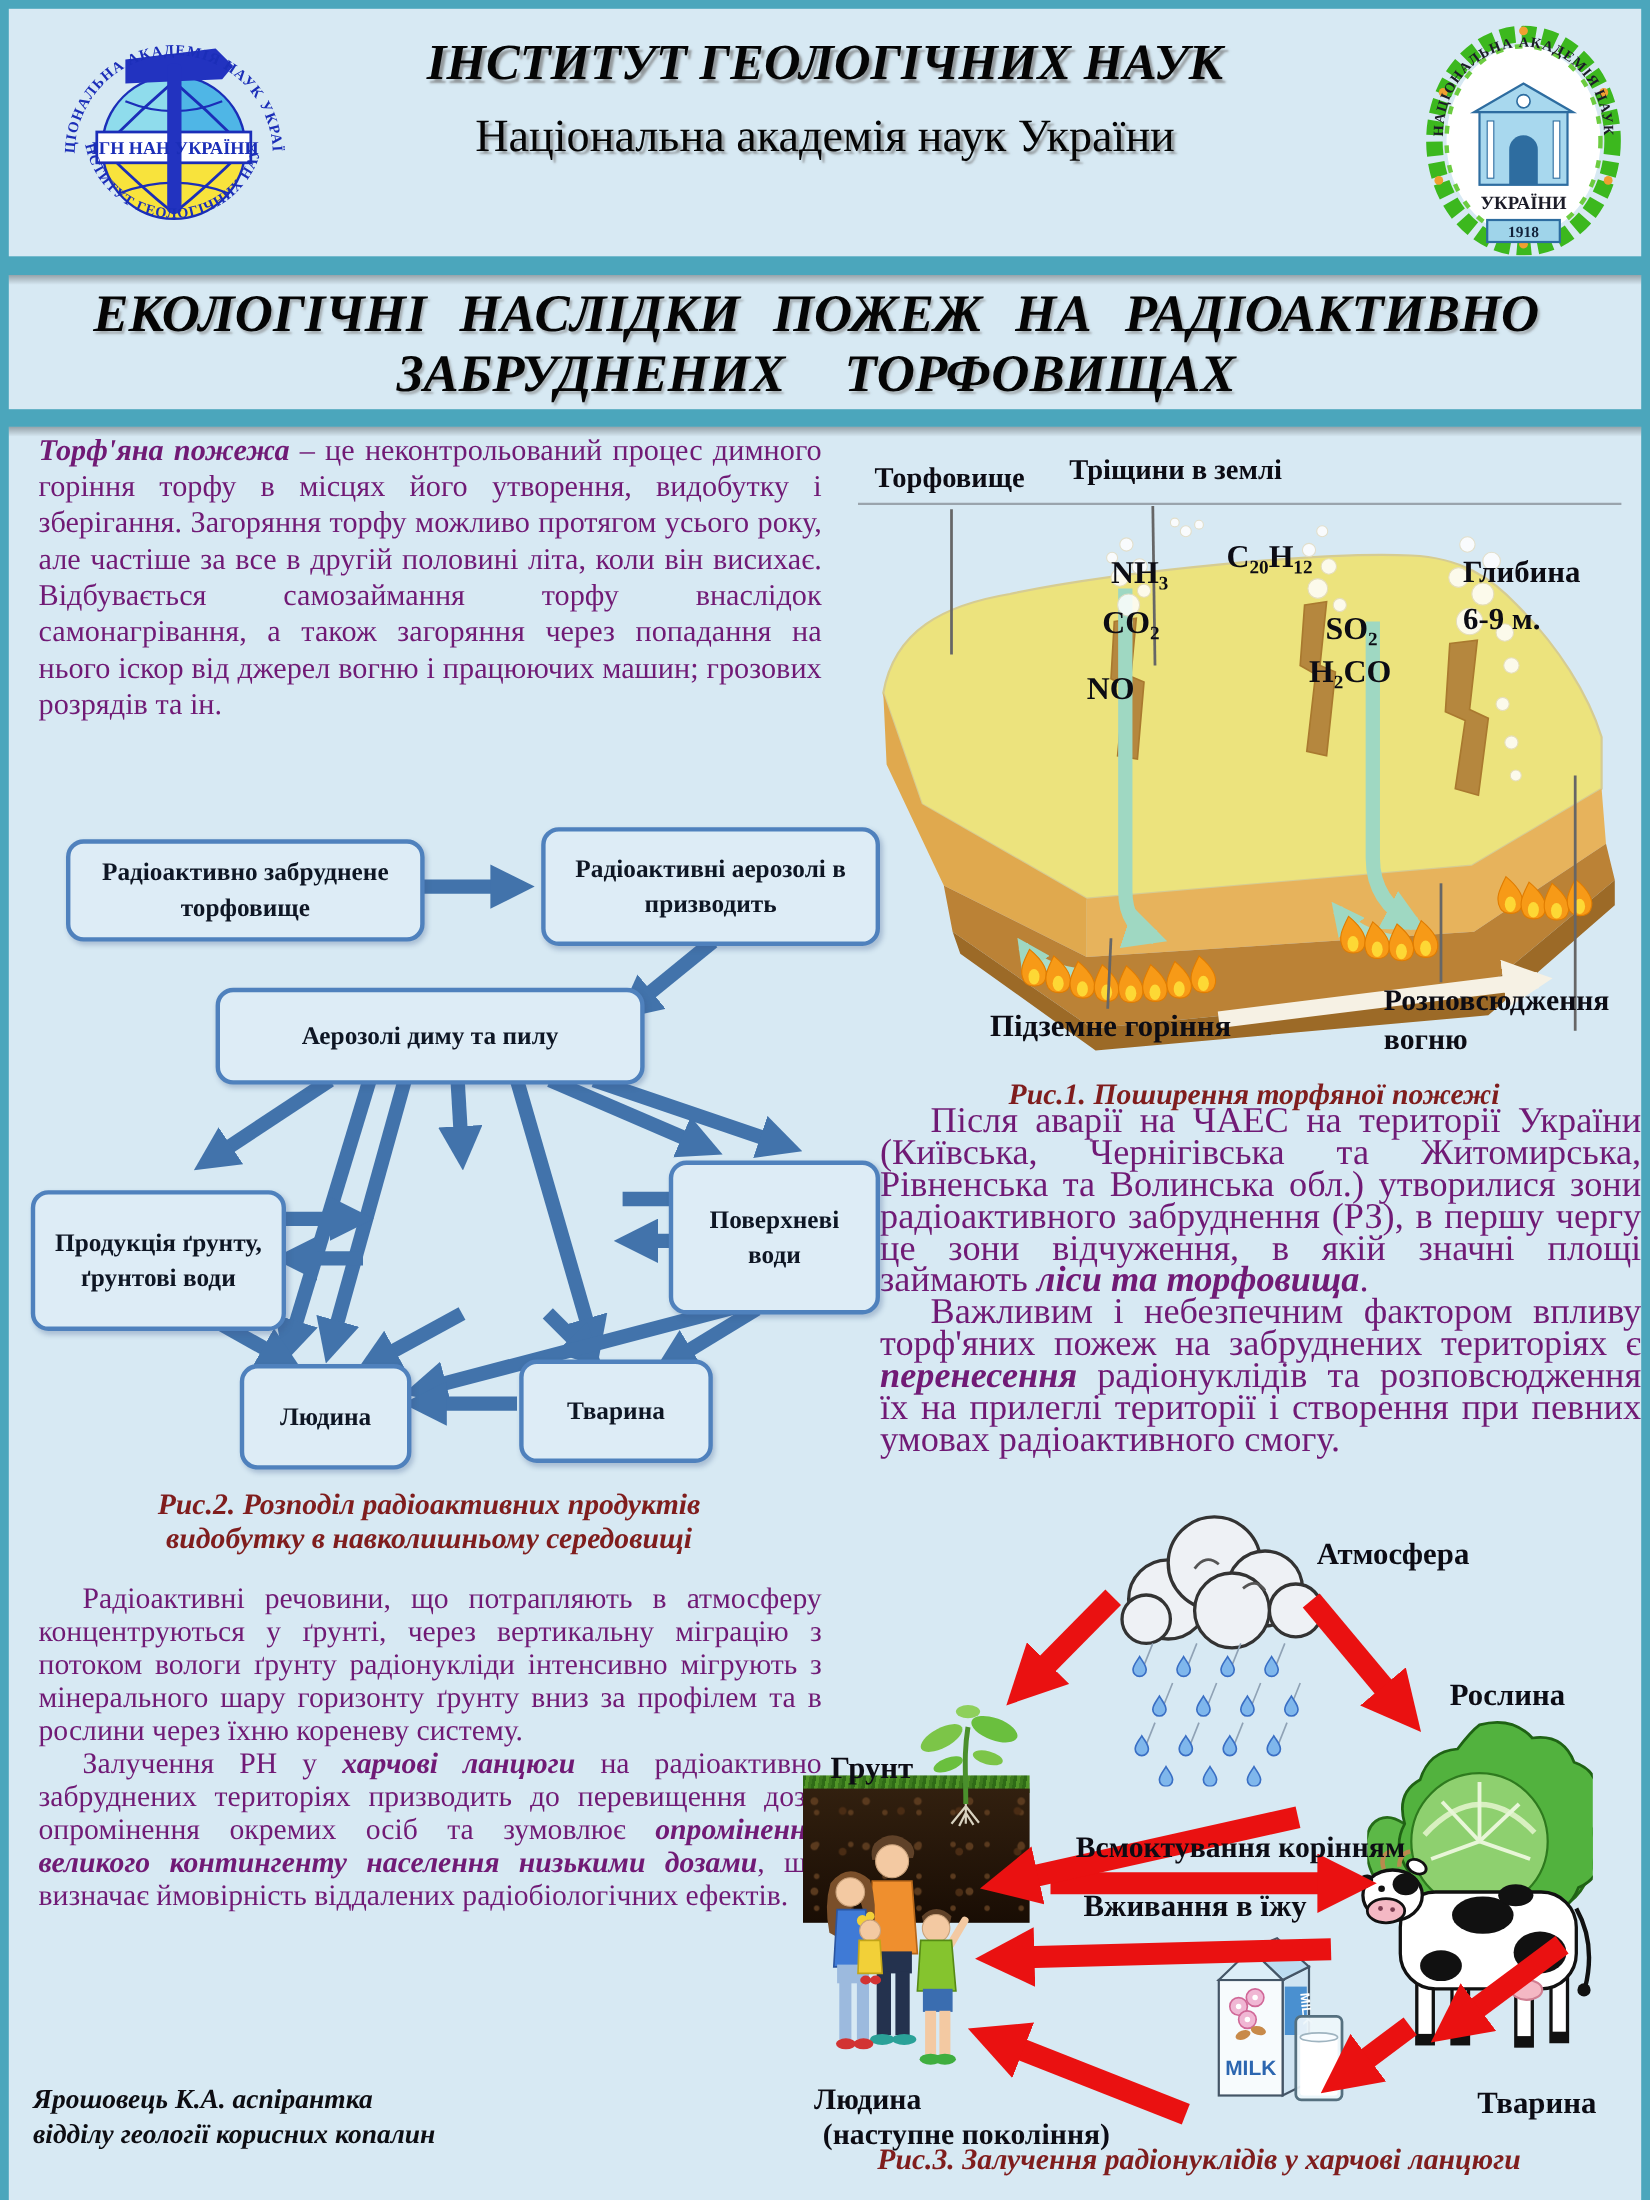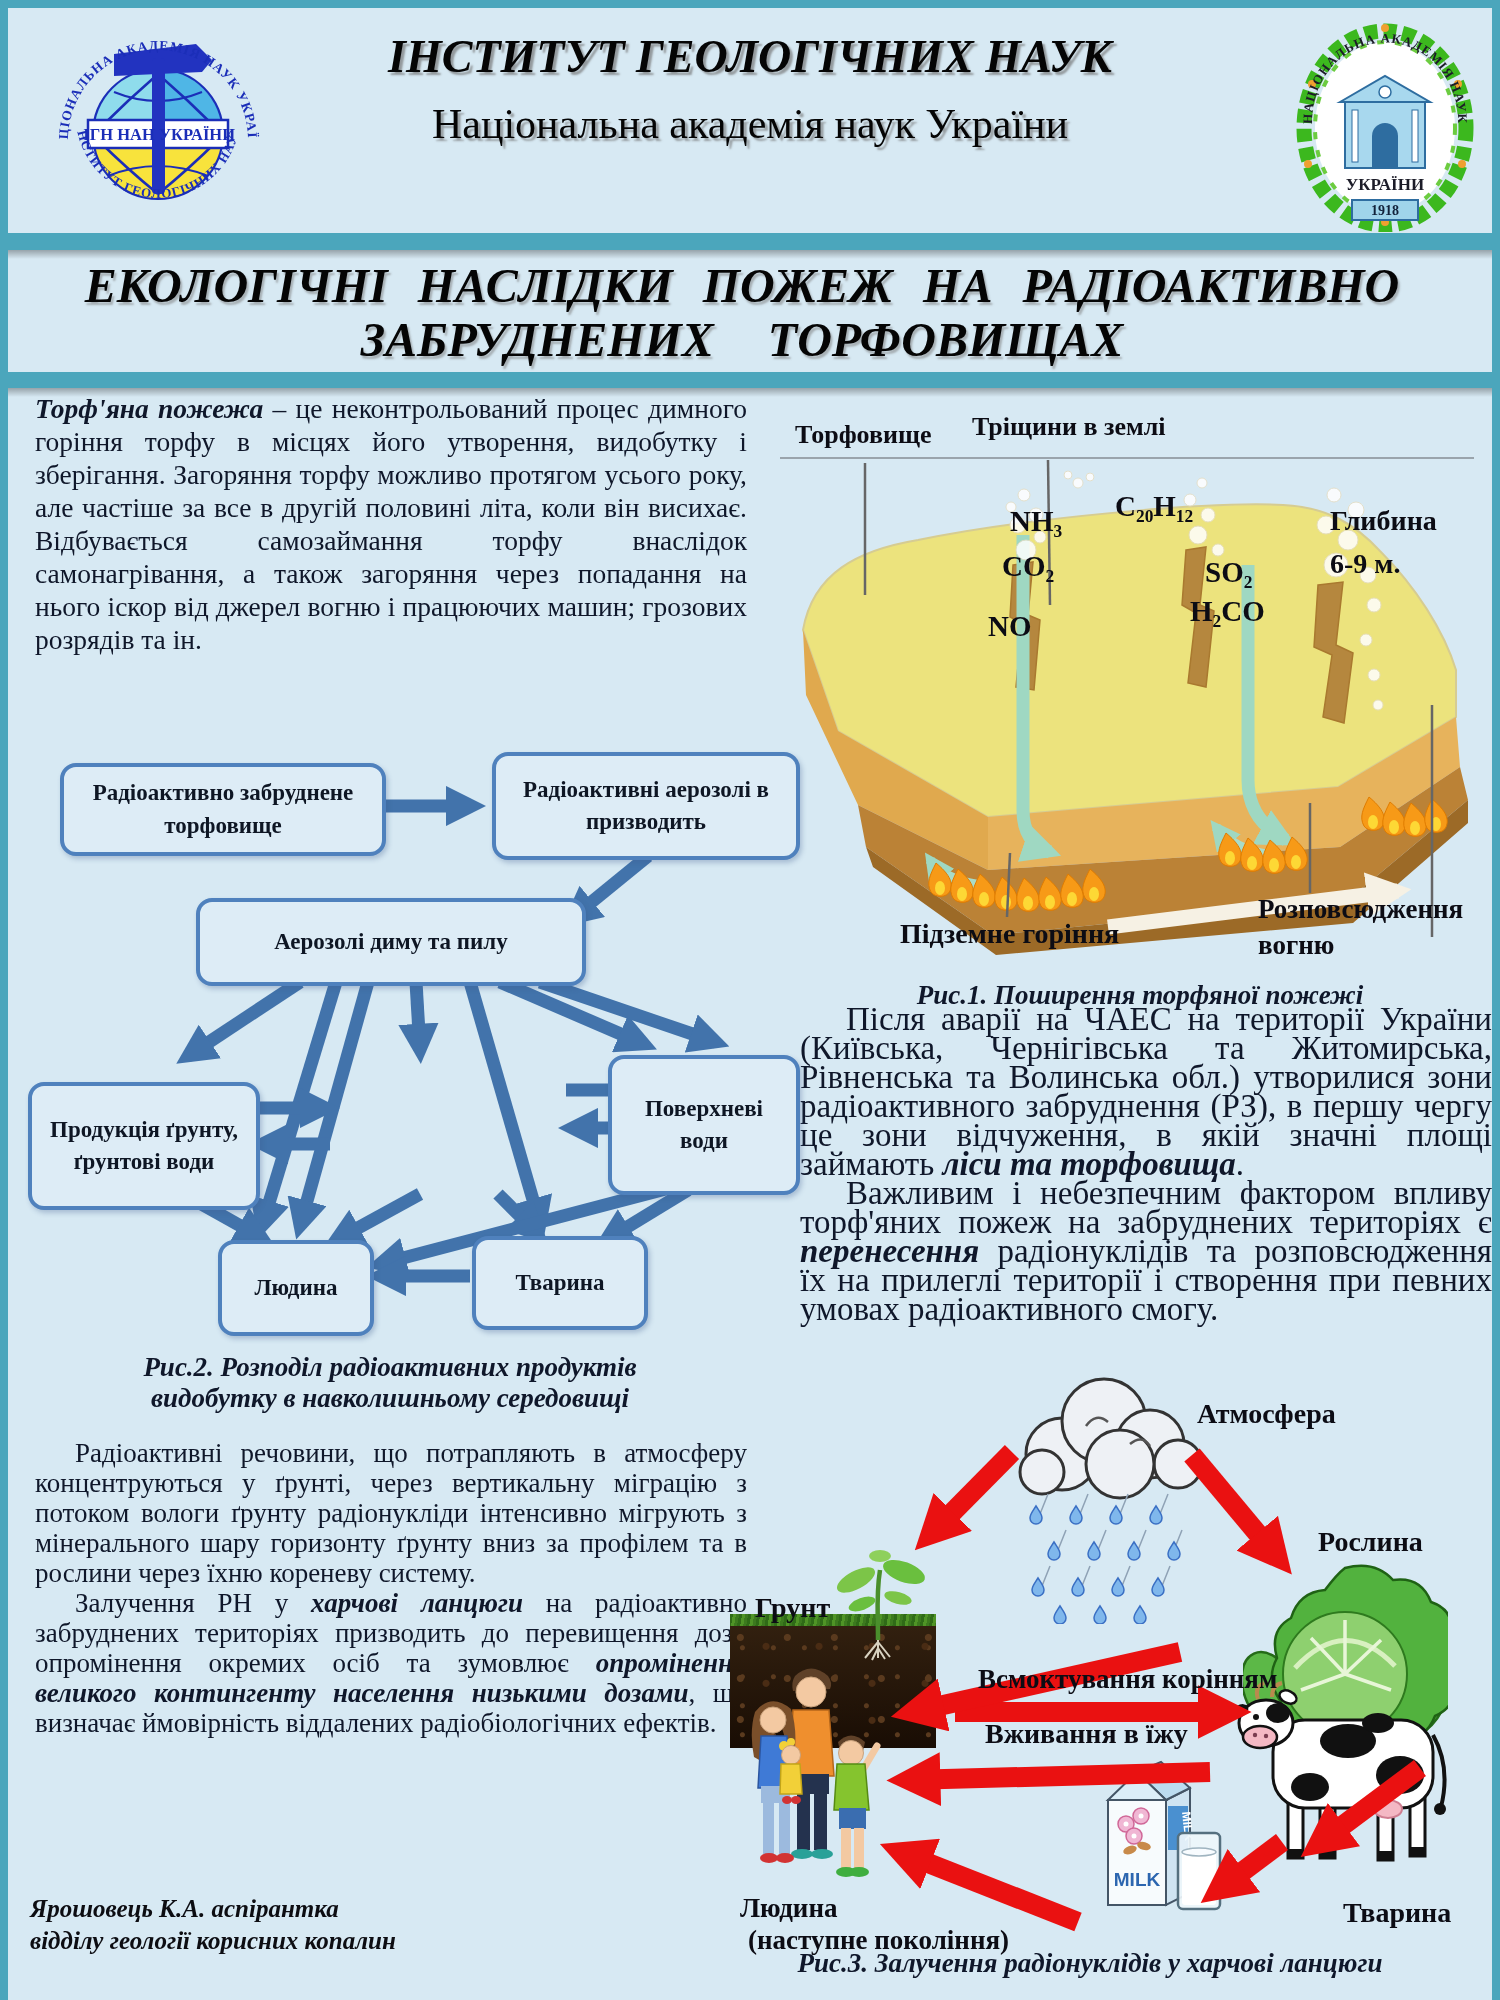--- a/index.html
+++ b/index.html
@@ -13,27 +13,27 @@
     background:linear-gradient(rgba(0,0,0,.30),rgba(0,0,0,0));z-index:1;}
   .htitle{position:absolute;left:280px;top:30px;width:940px;text-align:center;
     font-size:46px;font-weight:bold;font-style:italic;color:#050505;
     text-shadow:3px 3px 2px rgba(110,110,110,.65);white-space:nowrap;z-index:3;}
   .hsub{position:absolute;left:280px;top:100px;width:940px;text-align:center;
     font-size:42px;color:#050505;text-shadow:3px 3px 2px rgba(110,110,110,.6);
     white-space:nowrap;z-index:3;}
   .banline{position:absolute;left:0;width:1484px;text-align:center;
     font-size:48px;font-weight:bold;font-style:italic;color:#050505;
     text-shadow:2px 3px 2px rgba(120,120,120,.5);white-space:nowrap;z-index:3;}
-  .para{position:absolute;text-align:justify;color:#0f172a;z-index:3;}
+  .para{position:absolute;text-align:justify;color:#701a75;z-index:3;}
   .para p{margin:0;}
   .lbl{position:absolute;font-weight:bold;color:#0c0c14;font-size:26px;
     white-space:nowrap;z-index:6;}
   .chem{font-size:29px;z-index:6;}
   .cap{position:absolute;font-weight:bold;font-style:italic;text-align:center;
-    font-size:27px;color:#0f172a;z-index:6;}
+    font-size:27px;color:#7f1d1d;z-index:6;}
   .flowbox{position:absolute;background:#ddecf6;border:4px solid #4f81bd;
     border-radius:16px;display:flex;flex-direction:column;justify-content:center;
     align-items:center;text-align:center;font-weight:bold;font-size:23px;
     color:#0e1624;line-height:1.4;z-index:4;box-shadow:2px 3px 5px rgba(60,90,140,.3);}
   .abs{position:absolute;}
   svg{display:block;}
   .arrowlayer{position:absolute;pointer-events:none;z-index:5;}
   .illus{position:absolute;z-index:3;}
   .soil{position:absolute;left:730px;top:1626px;width:206px;height:122px;z-index:3;
     background:

